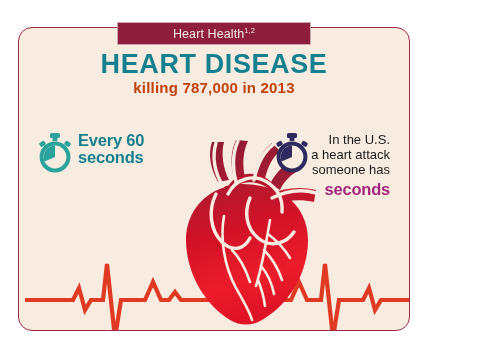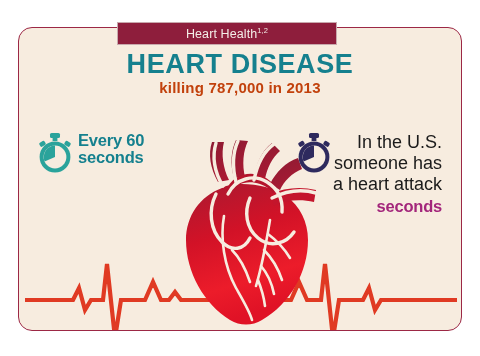--- a/index.html
+++ b/index.html
@@ -20,35 +20,35 @@
     left: 0; top: 0;
     width: 480px;
     height: 356px;
   }
 
   
   .card {
     position: absolute;
     left: 18px;
     top: 27px;
-    width: 444px;
+    width: 392px;
     height: 304px;
     background: #f7ecdf;
     border: 1.5px solid #9c2845;
     border-radius: 14px;
     box-sizing: border-box;
     overflow: hidden;
   }
 
   
   .ribbon {
     position: absolute;
     left: 117px;
     top: 22px;
-    width: 220px;
+    width: 194px;
     height: 23px;
     background: #8e1e3c;
     border: 1px solid #c8a9ad;
     box-sizing: border-box;
     display: flex;
     align-items: center;
     justify-content: center;
     z-index: 6;
   }
   .ribbon-text {
@@ -117,21 +117,21 @@
     letter-spacing: -0.2px;
   }
   .stat-body {
     color: #1b1b1b;
     font-size: 12.4px;
     line-height: 1.17;
     margin-top: 3px;
   }
   .stat-body-right {
     color: #1b1b1b;
-    font-size: 18px;
+    font-size: 13px;
     line-height: 1.17;
   }
   .stat-head-magenta {
     color: #a3267b;
     font-size: 16.5px;
     font-weight: bold;
     line-height: 1.02;
     letter-spacing: -0.2px;
     margin-top: 3px;
   }
@@ -255,22 +255,22 @@
           <rect x="3.5" y="9.5" width="6" height="4.6" rx="1.4" transform="rotate(-32 6.5 11.8)"></rect>
           <rect x="28.5" y="9.5" width="6" height="4.6" rx="1.4" transform="rotate(32 31.5 11.8)"></rect>
           <circle cx="19" cy="25" r="15.4"></circle>
         </g>
         <circle cx="19" cy="25" r="11.4" fill="#f7ecdf"></circle>
         <path d="M19,25 L19,13.6 A11.4,11.4 0 0,0 8.6,29.4 Z" fill="#2e2a5e"></path>
       </svg>
       <div class="stat-text-right">
         <div class="stat-body-right">
           <div>In the U.S.</div>
+          <div>a heart attack</div>
           <div>someone has</div>
-          <div>a heart attack</div>
         </div>
         <div class="stat-head-magenta">
           <div>seconds</div>
         </div>
       </div>
     </div>
 
   </div>
 
   <div class="ribbon">

